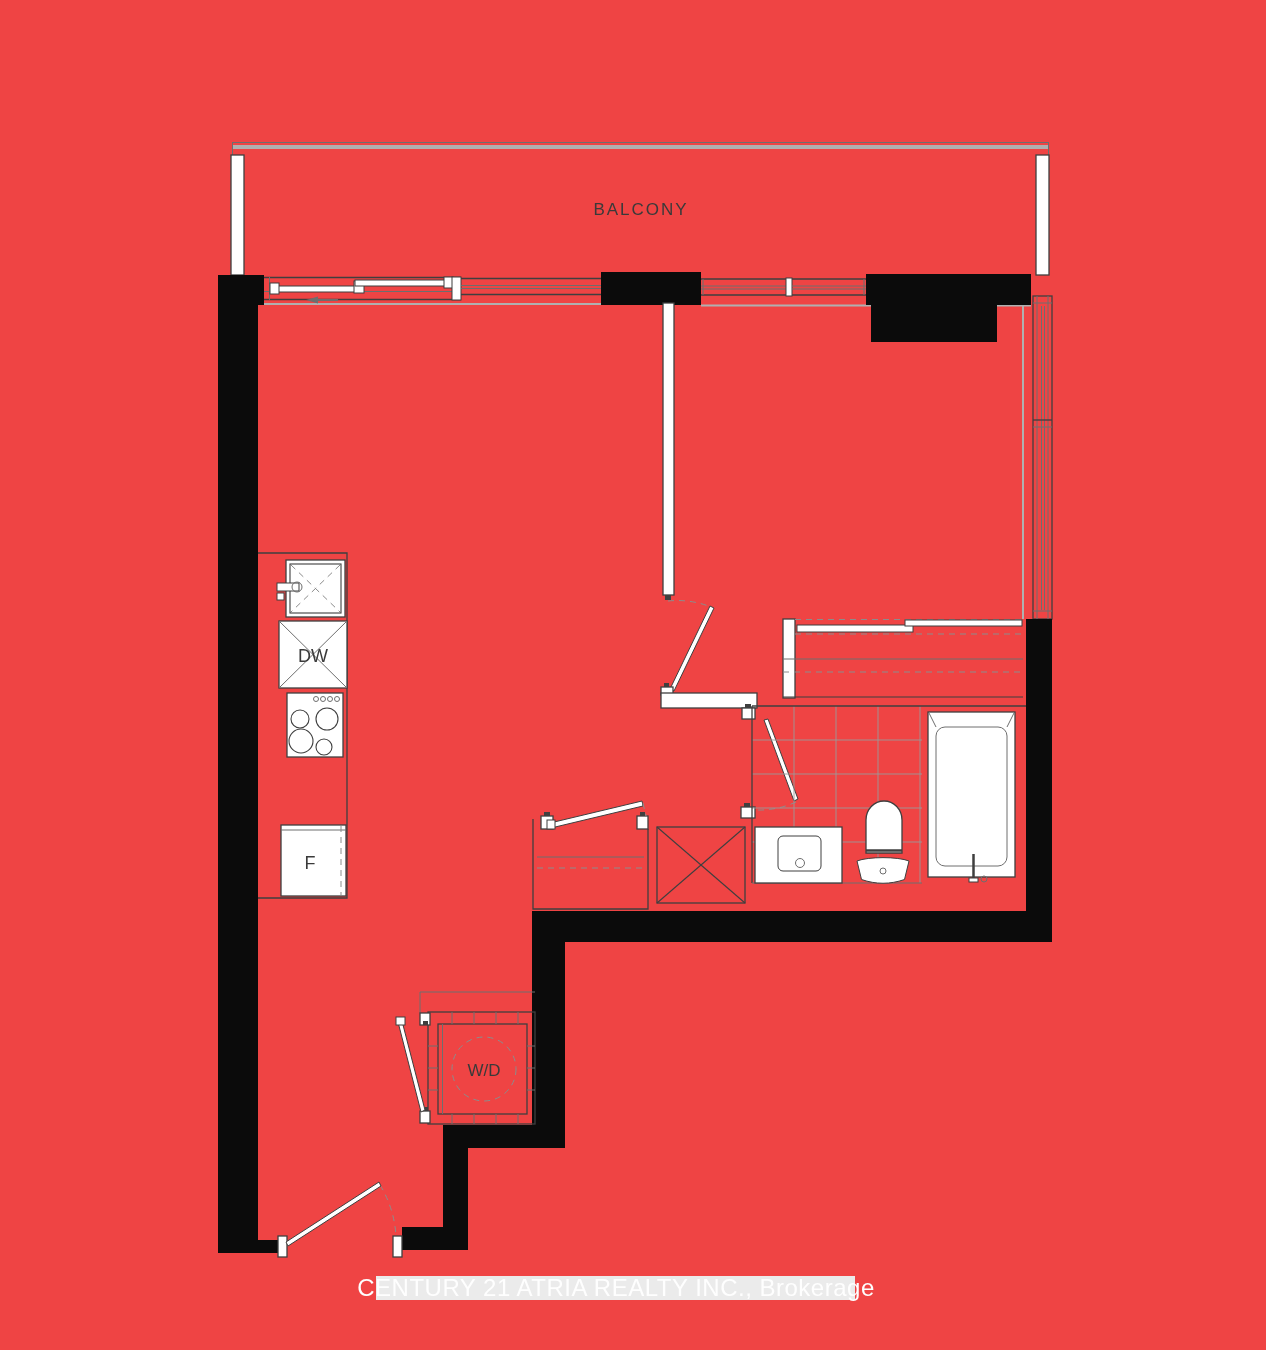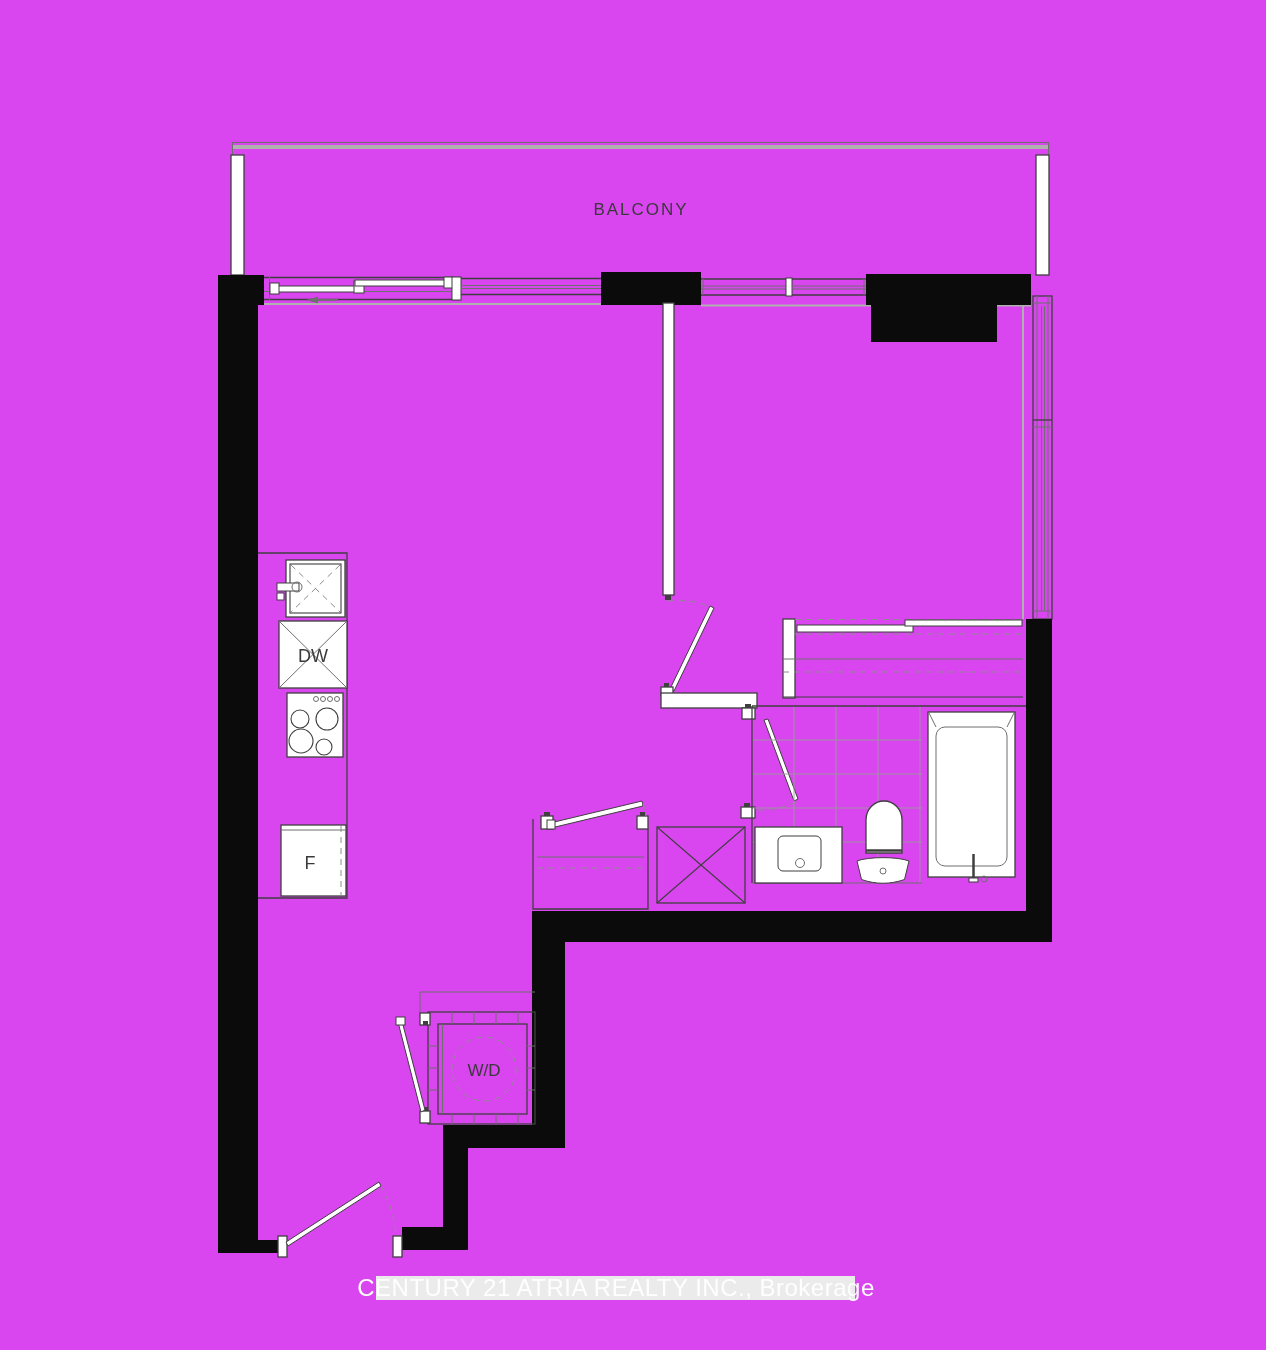--- a/index.html
+++ b/index.html
@@ -1,21 +1,21 @@
 <!DOCTYPE html>
 <html style="--wall: #0b0b0b; --line: #3f3f3f; --thin-line: #6e6e6e; --gray-face: #b0b0b0; --tile-line: #9a9a9a; --dash: #8c8c8c; --label-text: #3a3a3a; --watermark-bg: #ebebeb; --watermark-text: #fefefe;"><head>
 <meta charset="utf-8">
 <style>
   :root{
     --wall:#0b0b0b; --line:#3f3f3f; --thin-line:#6e6e6e; --gray-face:#b0b0b0;
     --tile-line:#9a9a9a; --dash:#8c8c8c; --label-text:#3a3a3a;
     --watermark-bg:#ebebeb; --watermark-text:#fefefe;
   }
   html,body{margin:0;padding:0;background:#fff;}
-  .page{width:1266px;height:1350px;background:#d946ef;position:relative;overflow:hidden;}
+  .page{width:1266px;height:1350px;background:#ef4444;position:relative;overflow:hidden;}
   svg{display:block}
   
   .w  {fill:var(--wall);stroke:none;}
   .o  {fill:#ffffff;stroke:var(--line);stroke-width:1.3;}
   .o1 {fill:#ffffff;stroke:var(--line);stroke-width:1;}
   .l  {stroke:var(--line);stroke-width:1.3;fill:none;}
   .l1 {stroke:var(--line);stroke-width:1.1;fill:none;}
   .lt {stroke:var(--thin-line);stroke-width:1;fill:none;}
   .d  {stroke:var(--dash);stroke-width:1;fill:none;stroke-dasharray:6 5;}
   .t  {stroke:var(--tile-line);stroke-width:0.9;fill:none;}

